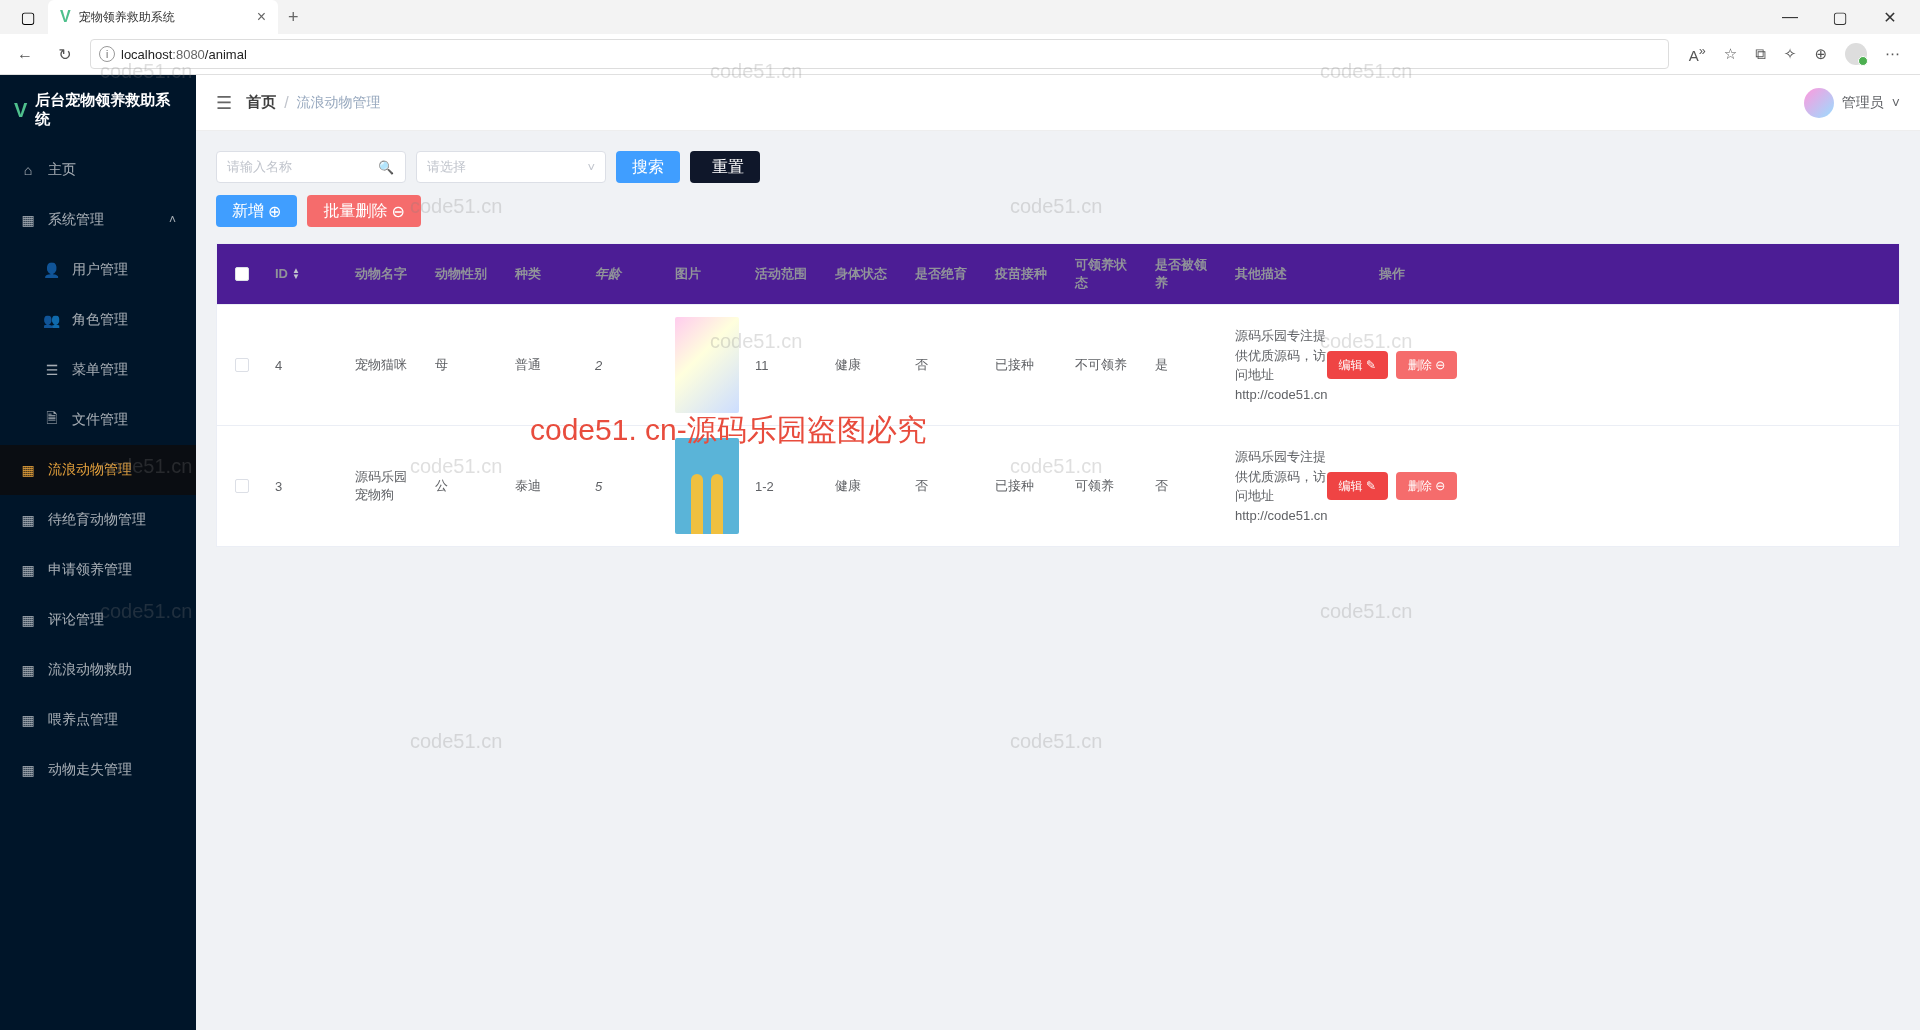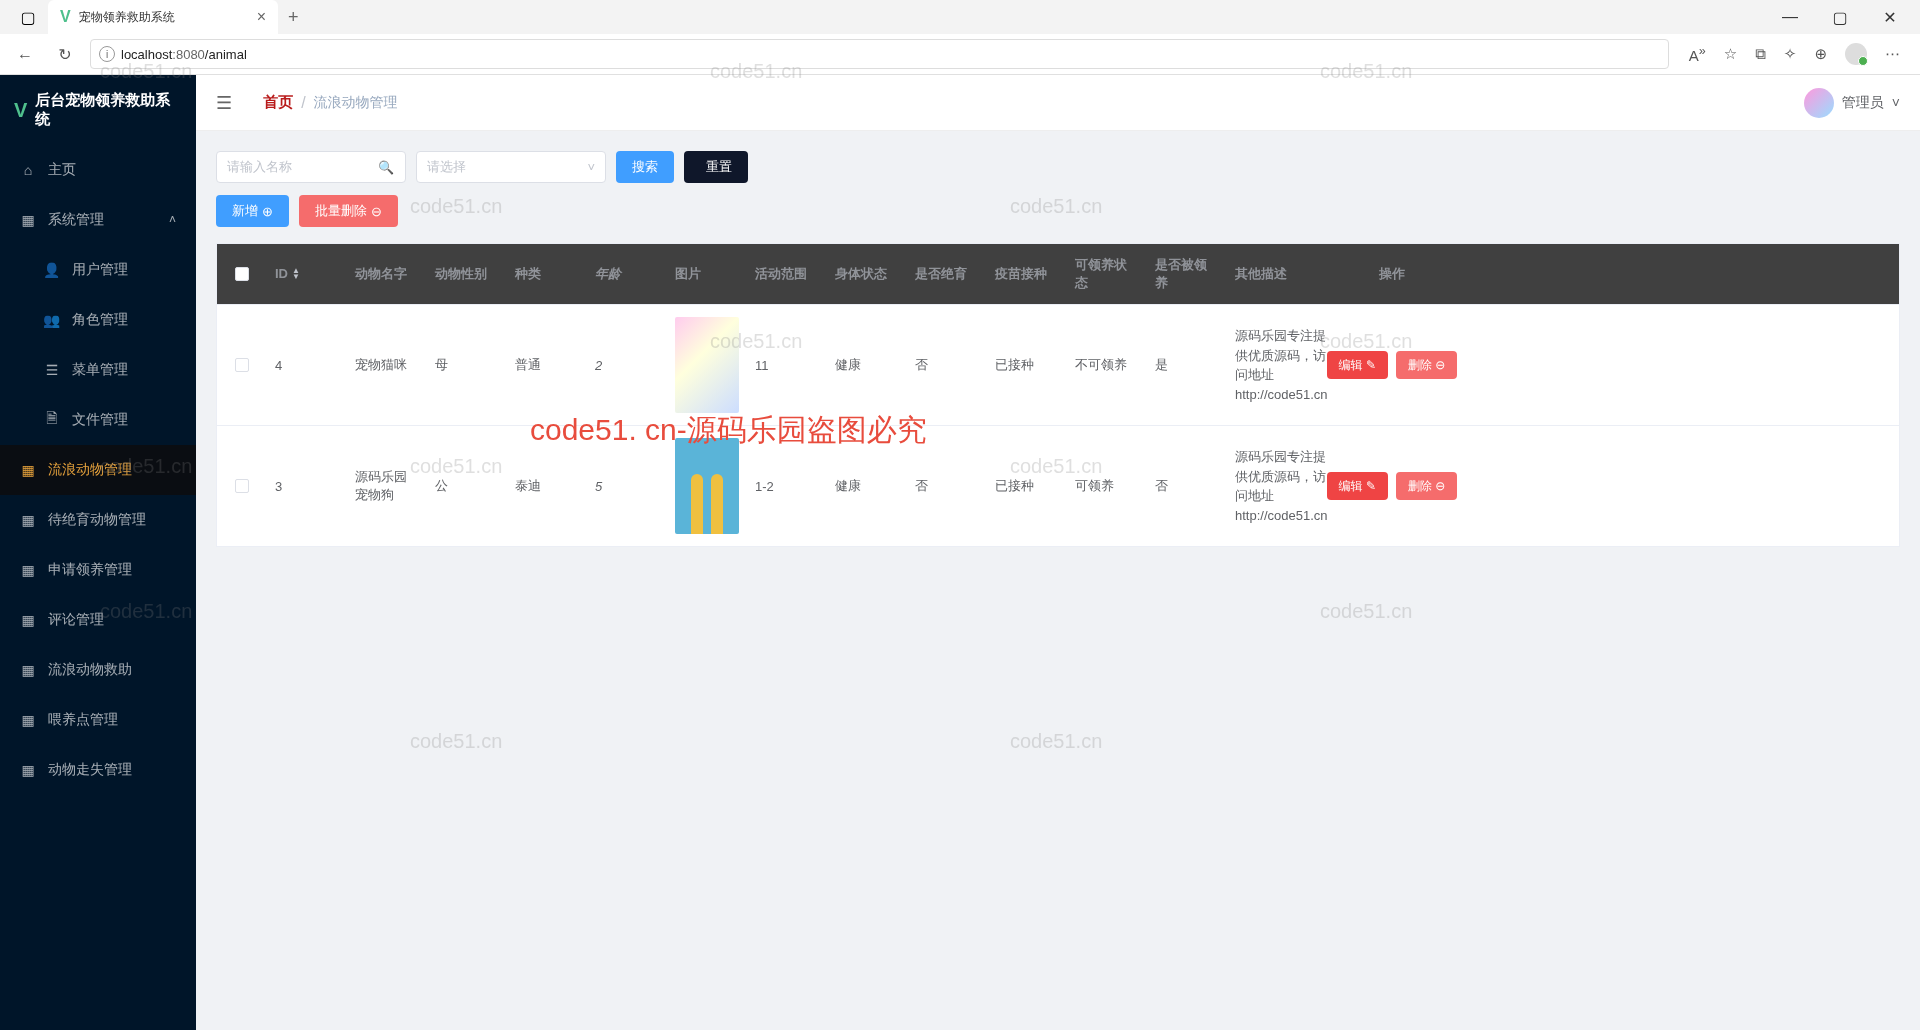--- a/index.html
+++ b/index.html
@@ -38,45 +38,45 @@
 .menu-item { display: flex; align-items: center; padding: 0 20px; height: 50px; font-size: 14px; gap: 12px; cursor: pointer; }
 .menu-item.sub { padding-left: 44px; }
 .menu-item.active { background: #0a0d12; color: #e6a23c; }
 .menu-item .arrow { margin-left: auto; font-size: 12px; }
 .menu-item .micon { width: 16px; display: inline-flex; justify-content: center; }
 
 
 .main { flex: 1; display: flex; flex-direction: column; background: #f0f2f5; overflow: hidden; }
 .topbar { background: #fff; height: 56px; display: flex; align-items: center; padding: 0 20px; border-bottom: 1px solid #eee; }
 .topbar .collapse-icon { color: #666; margin-right: 14px; font-size: 18px; }
-.topbar .bc-home { font-size: 15px; font-weight: bold; color: #b91c1c; margin-left: 17px; }
+.topbar .bc-home { font-size: 15px; font-weight: bold; color: #404040; }
 .topbar .bc-sep { color: #c0c4cc; margin: 0 8px; }
 .topbar .bc-cur { color: #97a8be; font-size: 14px; }
 .topbar .user { margin-left: auto; display: flex; align-items: center; gap: 8px; font-size: 14px; color: #606266; }
 .topbar .user .uavatar { width: 30px; height: 30px; border-radius: 50%; background: linear-gradient(135deg,#f9d,#9df); }
 
 .content { padding: 20px; overflow-y: auto; flex: 1; }
 
 
 .toolbar { display: flex; gap: 10px; margin-bottom: 12px; }
 .el-input { height: 32px; border: 1px solid #dcdfe6; border-radius: 4px; background: #fff; display: flex; align-items: center; padding: 0 10px; font-size: 13px; color: #c0c4cc; }
 .el-input.search { width: 190px; justify-content: space-between; gap: 44px; }
 .el-input.select { width: 190px; justify-content: space-between; }
-.btn { height: 32px; padding: 0 16px; border-radius: 4px; font-size: 13px; display: inline-flex; align-items: center; gap: 4px; border: none; cursor: pointer; color: #fff; }
+.btn { height: 32px; padding: 0 16px; border-radius: 4px; font-size: 16px; display: inline-flex; align-items: center; gap: 4px; border: none; cursor: pointer; color: #fff; }
 .btn-primary { background: #409eff; }
 .btn-warning { background: #0f172a; padding-left: 22px; }
 .btn-danger { background: #f56c6c; }
 .btn-success { background: #ef4444; }
 .btn-sm { height: 28px; padding: 0 12px; font-size: 12px; }
 
 .toolbar2 { display: flex; gap: 10px; margin-bottom: 16px; }
 
 
 .el-table { background: #fff; border: 1px solid #ebeef5; font-size: 13px; color: #606266; }
-.el-table .thead { display: flex; background: #404040; }
+.el-table .thead { display: flex; background: #4c1d95; }
 .el-table .trow { display: flex; border-top: 1px solid #ebeef5; align-items: center; }
 .el-table .cell { padding: 12px 8px; display: flex; align-items: center; }
 .col-check { width: 50px; justify-content: center; }
 .col-id { width: 80px; }
 .col-name { width: 80px; }
 .col-gender { width: 80px; }
 .col-type { width: 80px; }
 .col-age { width: 80px; font-style: italic; }
 .col-img { width: 80px; }
 .col-range { width: 80px; }

